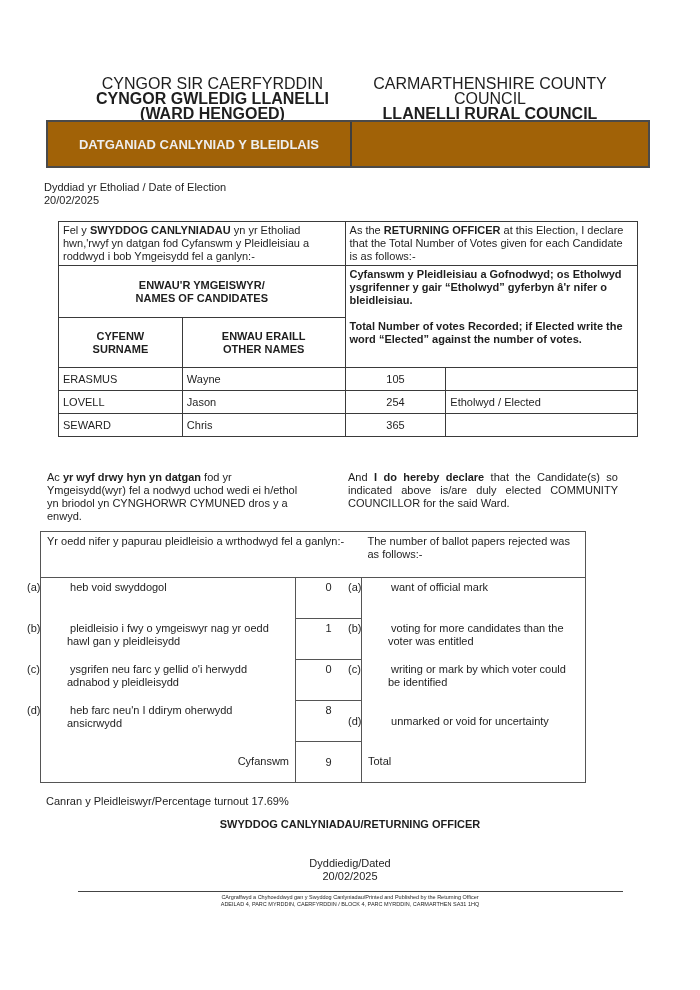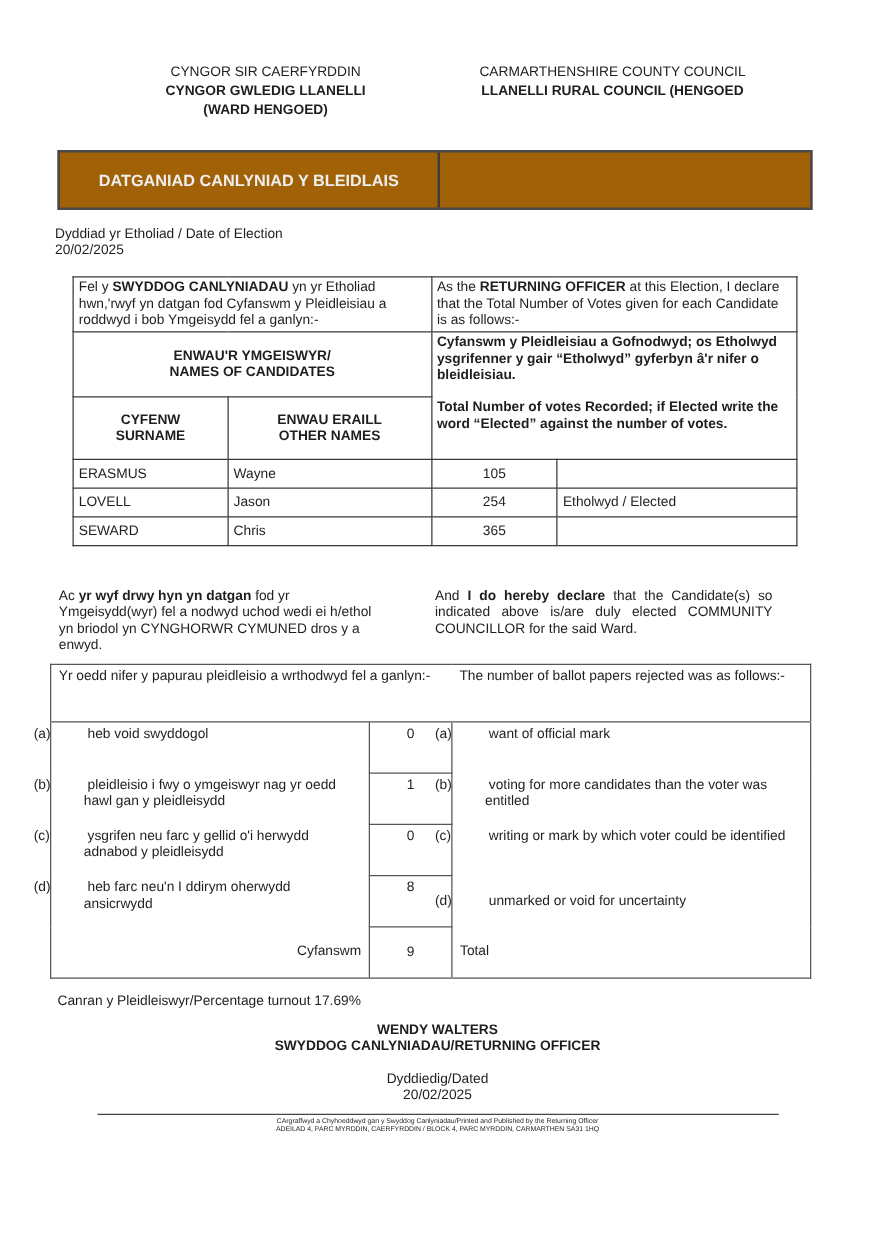--- a/index.html
+++ b/index.html
@@ -1,20 +1,20 @@
 <!DOCTYPE html>
 <html><head>
 <meta charset="utf-8">
 <style>
   * { box-sizing: border-box; margin: 0; padding: 0; }
   html, body { width: 700px; height: 990px; background: #ffffff; }
   body { font-family: "Liberation Sans", sans-serif; color: #1e1e1e; position: relative; overflow: hidden; font-size: 11px; }
   .abs { position: absolute; }
 
-  .hdr { text-align: center; font-size: 11px; line-height: 15px; }
+  .hdr { text-align: center; font-size: 16px; line-height: 15px; margin-top: 25px; }
   .hdr .b { font-weight: bold; }
   #hdr-left { left: 95px; top: 51px; width: 235px; }
   #hdr-right { left: 340px; top: 51px; width: 300px; }
 
   #banner { left: 46px; top: 120px; width: 604px; height: 48px; border: 2px solid #4a4a4a; background: #a16207; display: flex; }
   #banner .cell { display: flex; align-items: center; justify-content: center; color: #eeeeee; font-weight: bold; font-size: 13px; }
   #banner .left { width: 304px; border-right: 2px solid #3e3e3e; }
   #banner .right { flex: 1; }
 
   #election-date { left: 0; width: 696px; top: 181px; text-align: left; font-size: 11px; line-height: 13px; margin-left: 44px; }
@@ -23,21 +23,21 @@
   #cand-table { position: absolute; left: 58px; top: 221px; width: 580px; }
   #cand-table td { border: 1.5px solid #3a3a3a; vertical-align: top; font-size: 11px; line-height: 13px; padding: 2px 4px; }
   #cand-table .center { text-align: center; vertical-align: middle; font-weight: bold; }
   #cand-table .data td { height: 23px; vertical-align: middle; }
   #cand-table .votes { text-align: center; }
 
   .decl { font-size: 11px; line-height: 13px; }
   #decl-cy { left: 47px; top: 471px; width: 260px; }
   #decl-en { left: 348px; top: 471px; width: 270px; text-align: justify; }
 
-  #rej-table { position: absolute; left: 40px; top: 531px; width: 609px; border: 1.5px solid #555; }
+  #rej-table { position: absolute; left: 40px; top: 531px; width: 546px; border: 1.5px solid #555; }
   #rej-table td { font-size: 11px; line-height: 13px; vertical-align: top; padding: 3px 6px; }
   #rej-table .num { width: 66px; border-left: 1.5px solid #555; border-right: 1.5px solid #555; text-align: center; }
   #rej-table .num.sep { border-bottom: 1.5px solid #555; }
   #rej-table .headrow td { border-bottom: 1.5px solid #555; height: 46px; }
   #rej-table .item td { height: 41px; }
   .lbl { display: inline-block; width: 20px; }
   .indent { padding-left: 20px; text-indent: -20px; display: block; }
 
   #turnout { left: 46px; top: 795px; font-size: 11px; }
   #officer { left: 0; width: 700px; top: 818px; text-align: center; font-weight: bold; font-size: 11px; line-height: 13px; }
@@ -174,21 +174,20 @@
     <td style="text-align:right;vertical-align:middle">Cyfanswm</td>
     <td class="num" style="vertical-align:middle">9</td>
     <td style="vertical-align:middle">Total</td>
   </tr>
 </tbody>
   </table>
 
 <div id="turnout" class="abs">Canran y Pleidleiswyr/Percentage turnout 17.69%</div>
 
 <div id="officer" class="abs">
-  <div>WENDY WALTERS</div>
   <div>SWYDDOG CANLYNIADAU/RETURNING OFFICER</div>
 </div>
 
 <div id="dated" class="abs">
   <div>Dyddiedig/Dated</div>
   <div>20/02/2025</div>
 </div>
 
 <div id="footer-rule" class="abs"></div>
 <div id="footer" class="abs">

